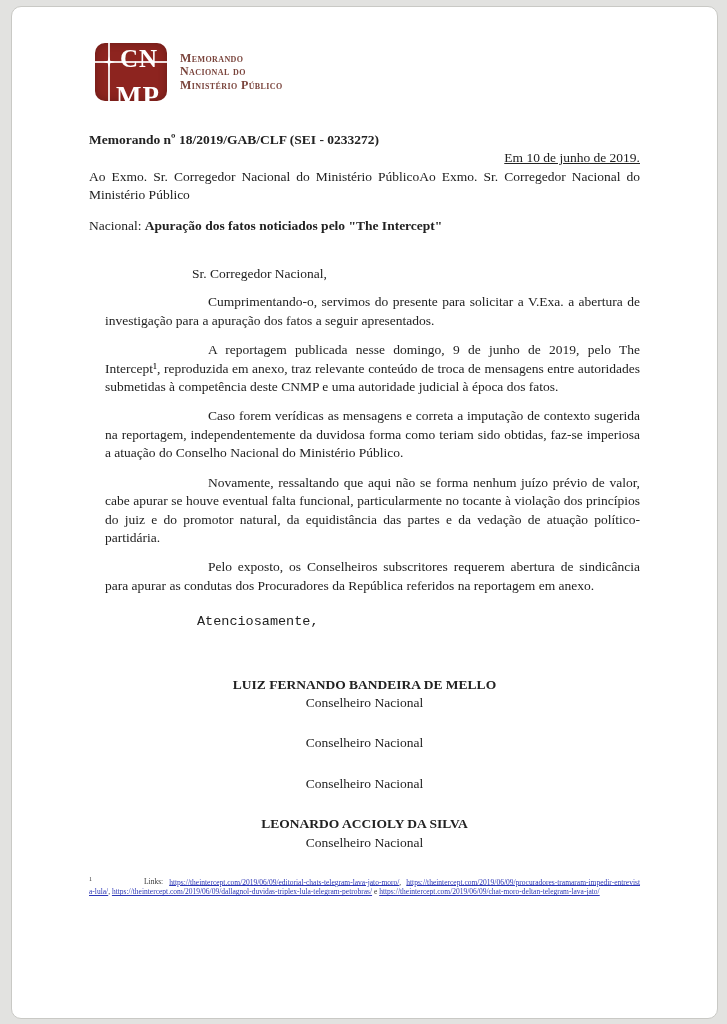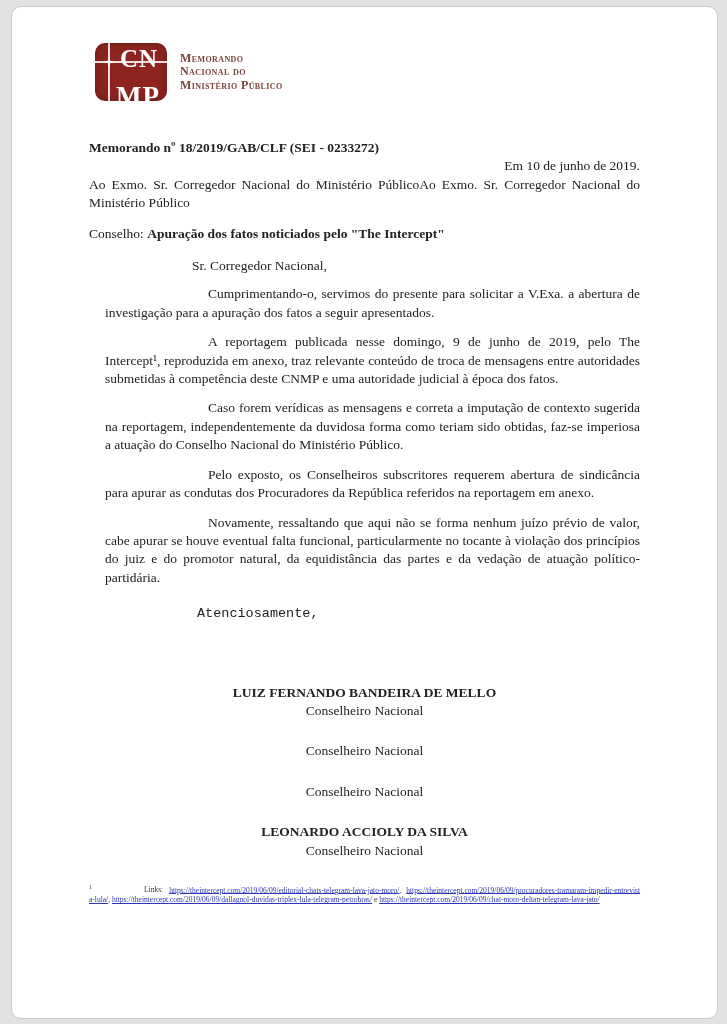--- a/index.html
+++ b/index.html
@@ -56,38 +56,38 @@
   .org-name{
     color:var(--brand-text);
     font-variant:small-caps;
     font-weight:bold;
     font-size:12px;
     line-height:13.5px;
     letter-spacing:.4px;
   }
 
   
-  .memo-head{margin-top:38px;}
+  .memo-head{margin-top:30px;}
   .memo-title{font-weight:bold;}
-  .memo-date{text-align:right;}
+  .memo-date{text-align:right;text-decoration:underline;}
   .addressee{text-align:justify;}
   .subject-line{margin-top:12px;}
   .subject-line .subject{font-weight:bold;}
 
   
-  .salutation{margin:14px 0 10px 0;text-indent:103px;}
+  .salutation{margin:30px 0 10px 0;text-indent:103px;}
   .body-text p{
     margin:0 0 11px 16px;
     text-indent:103px;
     text-align:justify;
   }
   .closing{margin-top:18px;text-indent:108px;font-family:Liberation Mono, monospace;}
 
   
-  .signatures{margin-top:60px;text-align:center;}
+  .signatures{margin-top:44px;text-align:center;}
   .sig-block{margin-bottom:22px;}
   .sig-name{font-weight:bold;}
 
   
   .footnote{
     margin:8px 0 0 0;
     font-size:7.5px;
     line-height:10px;
     text-align:justify;
     word-break:break-all;
@@ -116,31 +116,31 @@
         <div>Nacional do</div>
         <div>Ministério Público</div>
       </div>
     </div>
 
     <div class="memo-head">
       <div class="memo-title">Memorando nº 18/2019/GAB/CLF (SEI - 0233272)</div>
       <div class="memo-date">Em 10 de junho de 2019.</div>
       <div class="addressee">Ao Exmo. Sr. Corregedor Nacional do Ministério PúblicoAo Exmo. Sr. Corregedor Nacional do Ministério Público</div>
       <div class="subject-line">
-        <span>Conselho: </span><span class="subject">Apuração dos fatos noticiados pelo "The Intercept"</span>
+        <span>Nacional: </span><span class="subject">Apuração dos fatos noticiados pelo "The Intercept"</span>
       </div>
     </div>
 
     <div class="salutation">Sr. Corregedor Nacional,</div>
     <div class="body-text">
       <p>Cumprimentando-o, servimos do presente para solicitar a V.Exa. a abertura de investigação para a apuração dos fatos a seguir apresentados.</p>
       <p>A reportagem publicada nesse domingo, 9 de junho de 2019, pelo The Intercept¹, reproduzida em anexo, traz relevante conteúdo de troca de mensagens entre autoridades submetidas à competência deste CNMP e uma autoridade judicial à  época dos fatos.</p>
       <p>Caso forem verídicas as mensagens e correta a imputação de contexto sugerida na reportagem, independentemente da duvidosa forma como teriam sido obtidas, faz-se imperiosa a atuação do Conselho Nacional do Ministério Público.</p>
+      <p>Novamente, ressaltando que aqui não se forma nenhum juízo prévio de valor, cabe apurar se houve eventual falta funcional, particularmente no tocante à violação dos princípios do juiz e do promotor natural, da equidistância das partes e da vedação de atuação político-partidária.</p>
       <p>Pelo exposto, os Conselheiros subscritores requerem abertura de sindicância para apurar as condutas dos Procuradores da República referidos na reportagem em anexo.</p>
-      <p>Novamente, ressaltando que aqui não se forma nenhum juízo prévio de valor, cabe apurar se houve eventual falta funcional, particularmente no tocante à violação dos princípios do juiz e do promotor natural, da equidistância das partes e da vedação de atuação político-partidária.</p>
     </div>
     <div class="closing">Atenciosamente,</div>
 
     <div class="signatures">
       <div class="sig-block">
         <div class="sig-name">LUIZ FERNANDO BANDEIRA DE MELLO</div>
         <div class="sig-role">Conselheiro Nacional</div>
       </div>
       <div class="sig-block">
         <div class="sig-role">Conselheiro Nacional</div>

